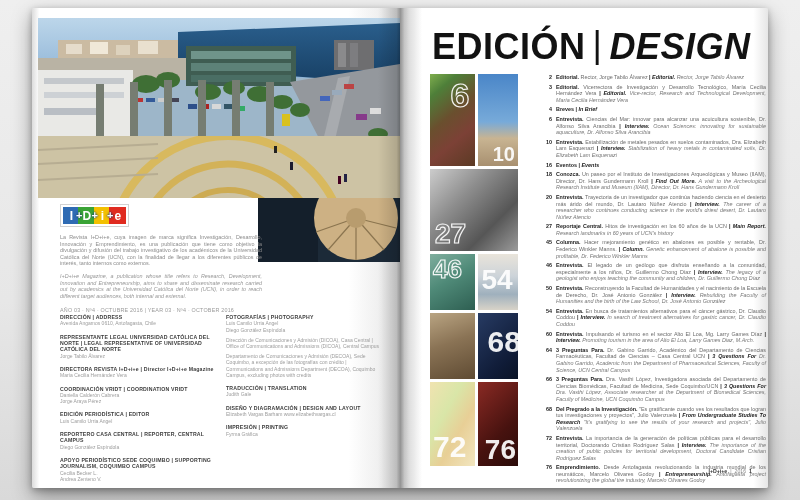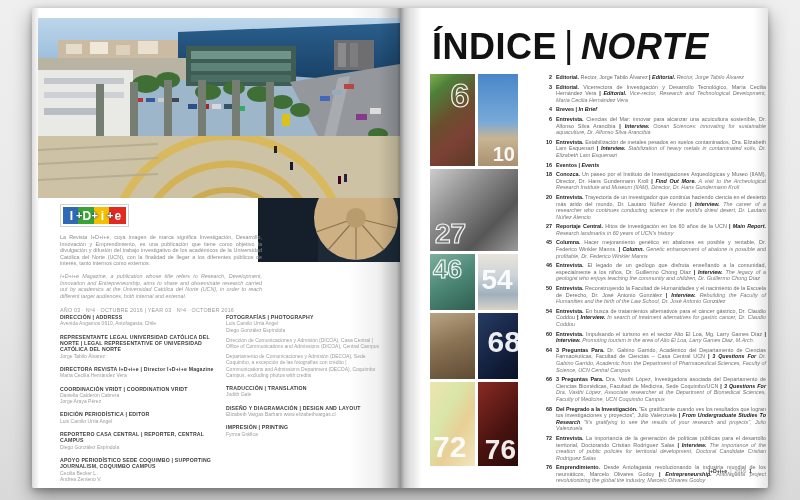--- a/index.html
+++ b/index.html
@@ -288,21 +288,21 @@
         <div class="credit-block">
           <div class="credit-h">IMPRESIÓN | PRINTING</div>
           <div class="credit-line">Fyrma Gráfica</div>
         </div>
       </div>
   </div>
 
   <div class="page page-right">
 
     <div class="index-title">
-      <span>ÍNDICE</span><span class="bar">|</span><span class="it">NORTE</span>
+      <span>EDICIÓN</span><span class="bar">|</span><span class="it">DESIGN</span>
     </div>
 
     <div class="strip">
         <div class="strip-row">
           <div class="tile t-kelp" style="flex: 1.15 1 0%;">
             <span class="tile-num outline">6</span>
           </div>
           <div class="tile t-desert" style="flex: 1 1 0%;">
             <span class="tile-num">10</span>
           </div>

